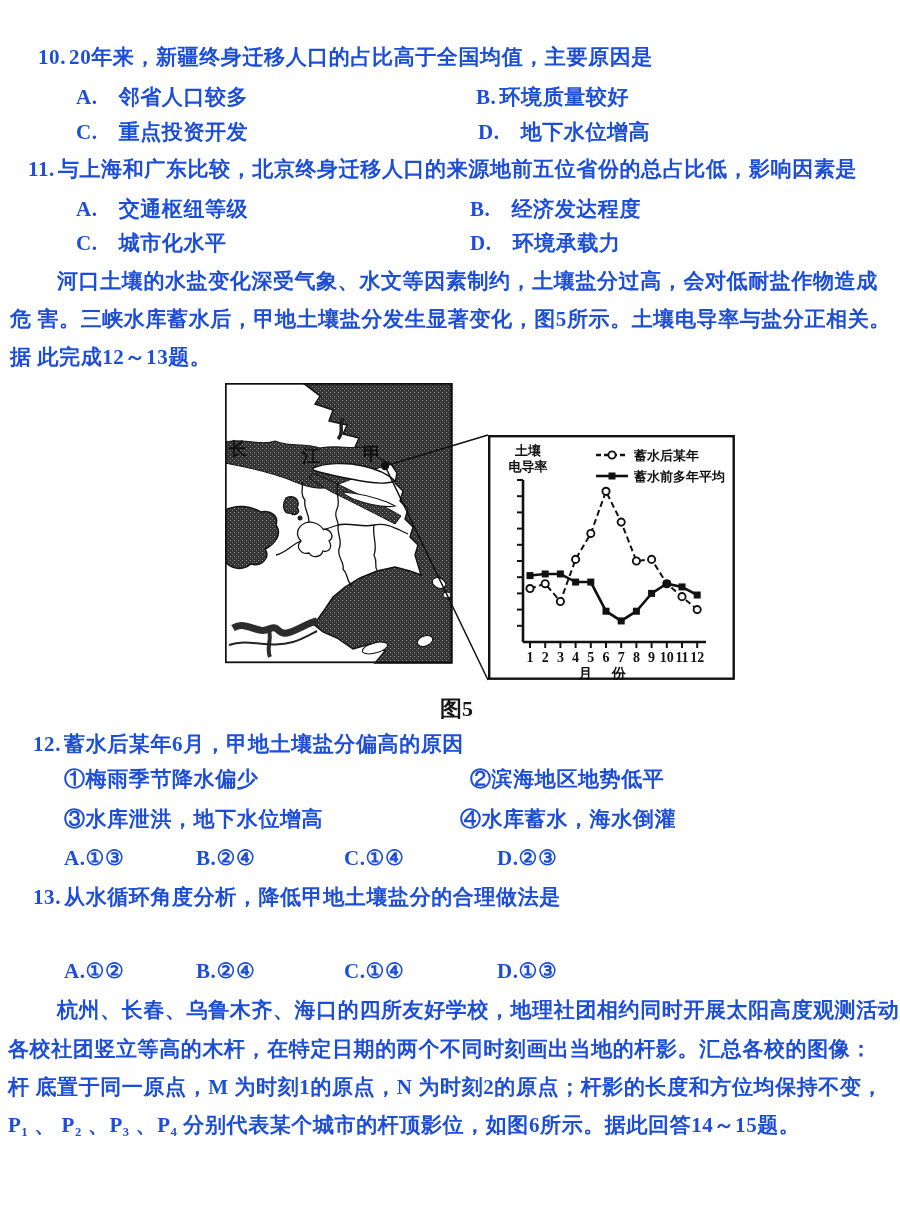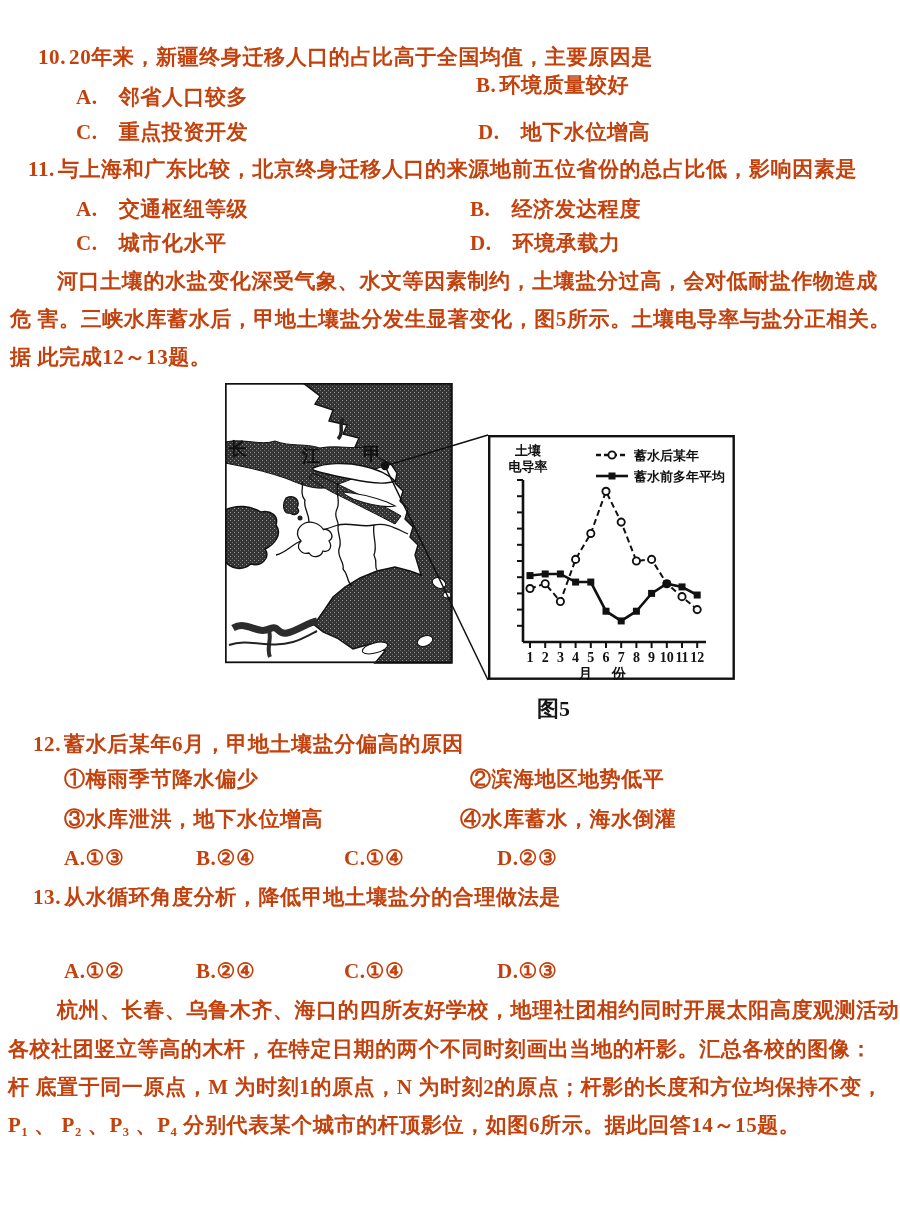--- a/index.html
+++ b/index.html
@@ -1,37 +1,37 @@
 <!DOCTYPE html>
 <html><head>
 <meta charset="utf-8">
 <style>
   html,body{margin:0;padding:0;background:#e8e8e8;}
   #page{position:relative;width:900px;height:1221px;background:#ffffff;overflow:hidden;
         font-family:"Liberation Serif","DejaVu Serif",serif;color:#161616;}
   .t{position:absolute;white-space:nowrap;font-size:21px;line-height:26px;font-weight:600;
-     letter-spacing:0.6px;color:#c2410c;}
+     letter-spacing:0.6px;color:#1d4ed8;}
   .og{margin-left:21px;}
   .gap{margin-left:3px;}
-  .caption{position:absolute;left:440px;top:694px;width:130px;text-align:right;
+  .caption{position:absolute;left:440px;top:694px;width:130px;text-align:left;
            font-size:22px;font-weight:600;}
   #fig5{position:absolute;left:225px;top:383px;width:510px;height:300px;}
   #fig5 text{font-family:"Liberation Serif","DejaVu Serif",serif;fill:#111;}
   .mlabel{font-size:18px;font-weight:700;}
   .cl{font-size:14px;font-weight:700;}
   .cls{font-size:13px;font-weight:700;}
 </style>
 </head>
 <body>
 
 <div id="page">
 
   <div class="t" style="left:38px;top:44px"><span>10.</span><span class="gap">20年来，新疆终身迁移人口的占比高于全国均值，主要原因是</span></div>
   <div class="t" style="left:76px;top:84px"><span>A.</span><span class="og">邻省人口较多</span></div>
-  <div class="t" style="left:476px;top:72px"><span>B.</span><span class="gap">环境质量较好</span></div>
+  <div class="t" style="left:476px;top:84px"><span>B.</span><span class="gap">环境质量较好</span></div>
   <div class="t" style="left:76px;top:119px"><span>C.</span><span class="og">重点投资开发</span></div>
   <div class="t" style="left:478px;top:119px"><span>D.</span><span class="og">地下水位增高</span></div>
 
   <div class="t" style="left:28px;top:156px"><span>11.</span><span class="gap">与上海和广东比较，北京终身迁移人口的来源地前五位省份的总占比低，影响因素是</span></div>
   <div class="t" style="left:76px;top:196px"><span>A.</span><span class="og">交通枢纽等级</span></div>
   <div class="t" style="left:470px;top:196px"><span>B.</span><span class="og">经济发达程度</span></div>
   <div class="t" style="left:76px;top:230px"><span>C.</span><span class="og">城市化水平</span></div>
   <div class="t" style="left:470px;top:230px"><span>D.</span><span class="og">环境承载力</span></div>
 
   <div class="t" style="left:57px;top:268px">河口土壤的水盐变化深受气象、水文等因素制约，土壤盐分过高，会对低耐盐作物造成</div>

